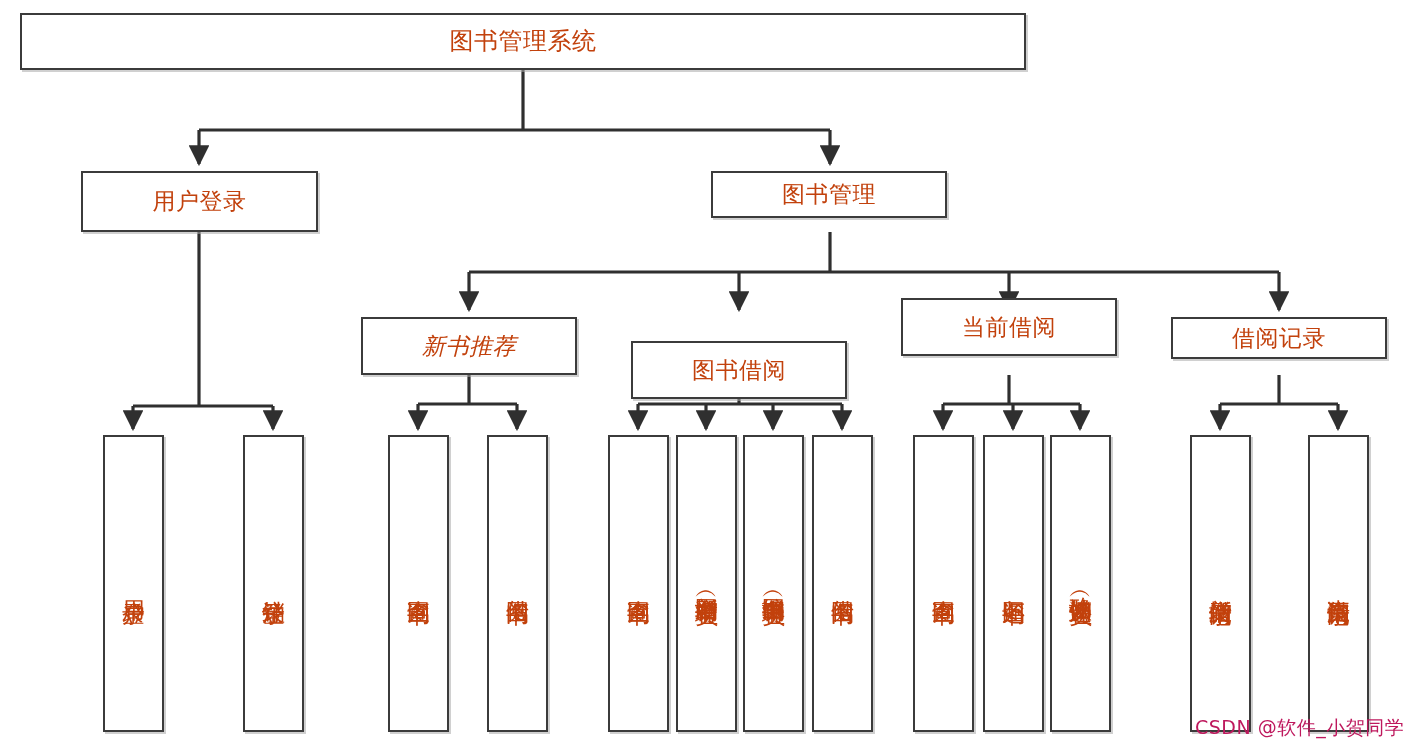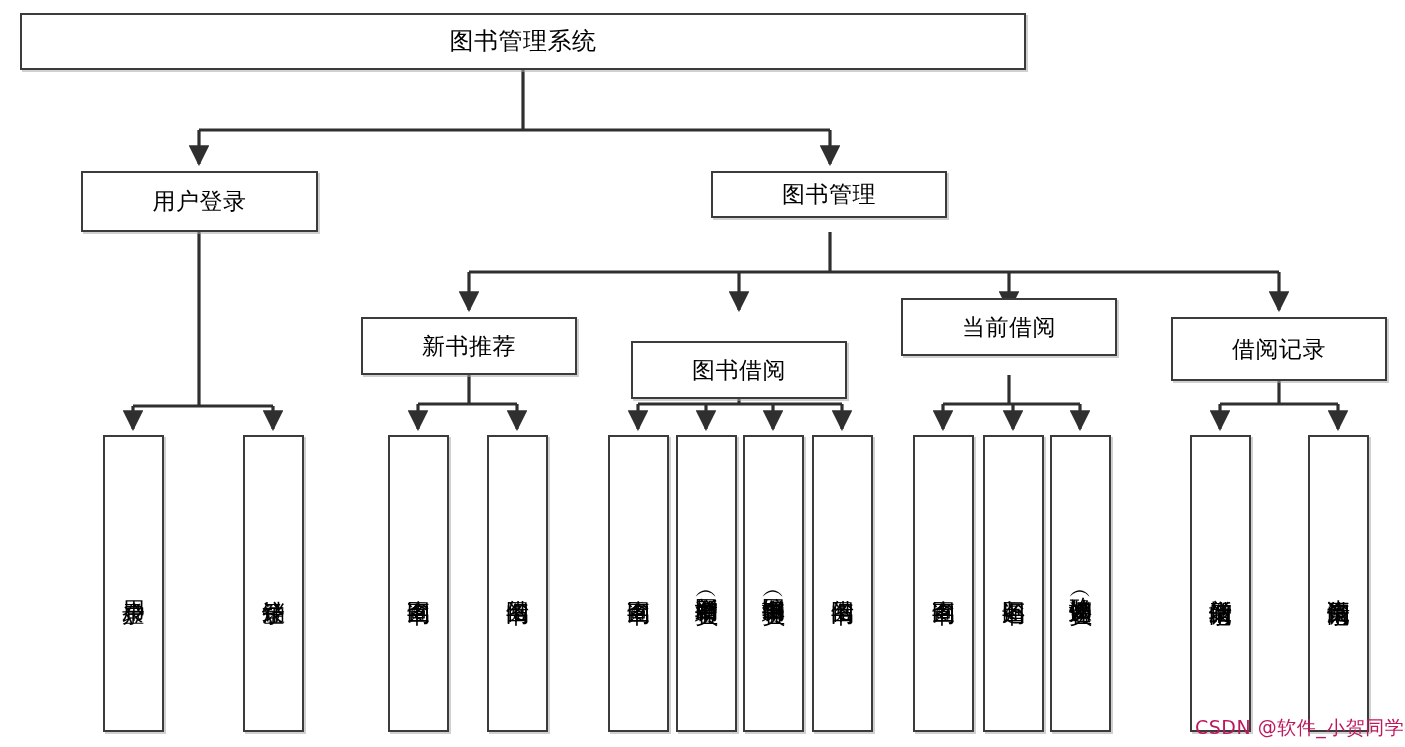--- a/index.html
+++ b/index.html
@@ -29,21 +29,21 @@
     box-sizing: border-box;
     background: #ffffff;
     border: 2px solid #3b3b3b;
     box-shadow: 2px 2px 0 0 rgba(170,170,170,0.55);
     display: flex;
     align-items: center;
     justify-content: center;
     z-index: 2;
   }
   .node .label {
-    color: #000000;
+    color: #c2410c;
     font-size: 23px;
     line-height: 1.22;
     letter-spacing: 0.5px;
     white-space: nowrap;
     text-align: center;
   }
   .node.vertical .label {
     writing-mode: vertical-rl;
     text-orientation: upright;
     white-space: normal;
@@ -121,30 +121,30 @@
     <span class="label">图书管理系统</span>
   </div>
 
   <div class="node" style="left:81px; top:171px; width:237px; height:61px;">
     <span class="label">用户登录</span>
   </div>
   <div class="node" style="left:711px; top:171px; width:236px; height:47px;">
     <span class="label">图书管理</span>
   </div>
 
-  <div class="node" style="left:361px; top:317px; width:216px; height:58px;">
+  <div class="node" style="left:361px; top:317px; width:216px; height:58px;font-style:italic;">
     <span class="label">新书推荐</span>
   </div>
   <div class="node" style="left:631px; top:317px; width:216px; height:58px;margin-top:24px;">
     <span class="label">图书借阅</span>
   </div>
   <div class="node" style="left:901px; top:298px; width:216px; height:58px;">
     <span class="label">当前借阅</span>
   </div>
-  <div class="node" style="left:1171px; top:317px; width:216px; height:64px;align-items:center;">
+  <div class="node" style="left:1171px; top:317px; width:216px; height:42px;align-items:center;">
     <span class="label">借阅记录</span>
   </div>
 
   <div class="node vertical" style="left:103px; top:435px; width:61px; height:297px;">
     <span class="label">用户登录</span>
   </div>
   <div class="node vertical" style="left:243px; top:435px; width:61px; height:297px;">
     <span class="label">注销登录</span>
   </div>
   <div class="node vertical" style="left:388px; top:435px; width:61px; height:297px;">

